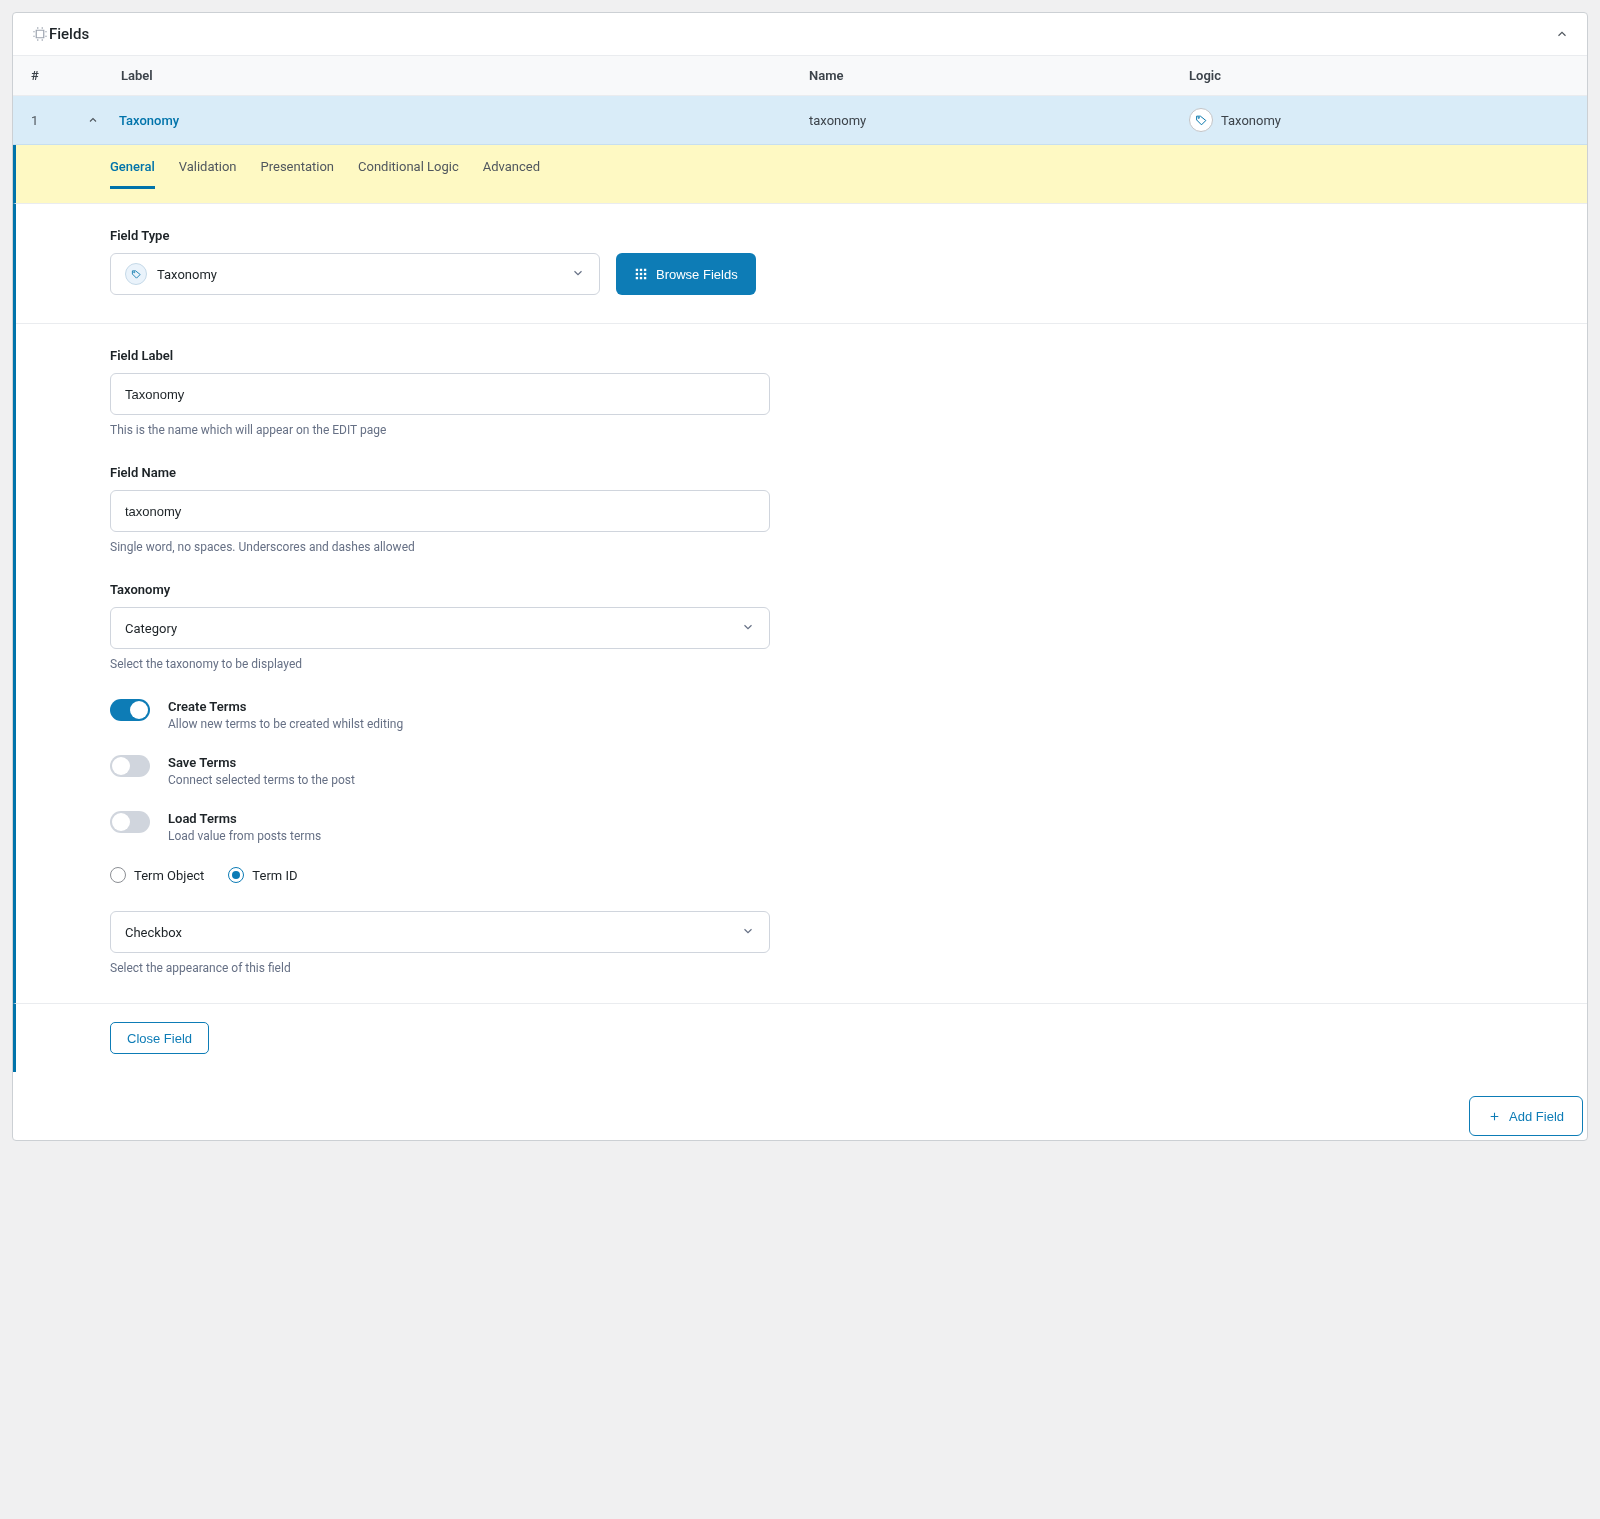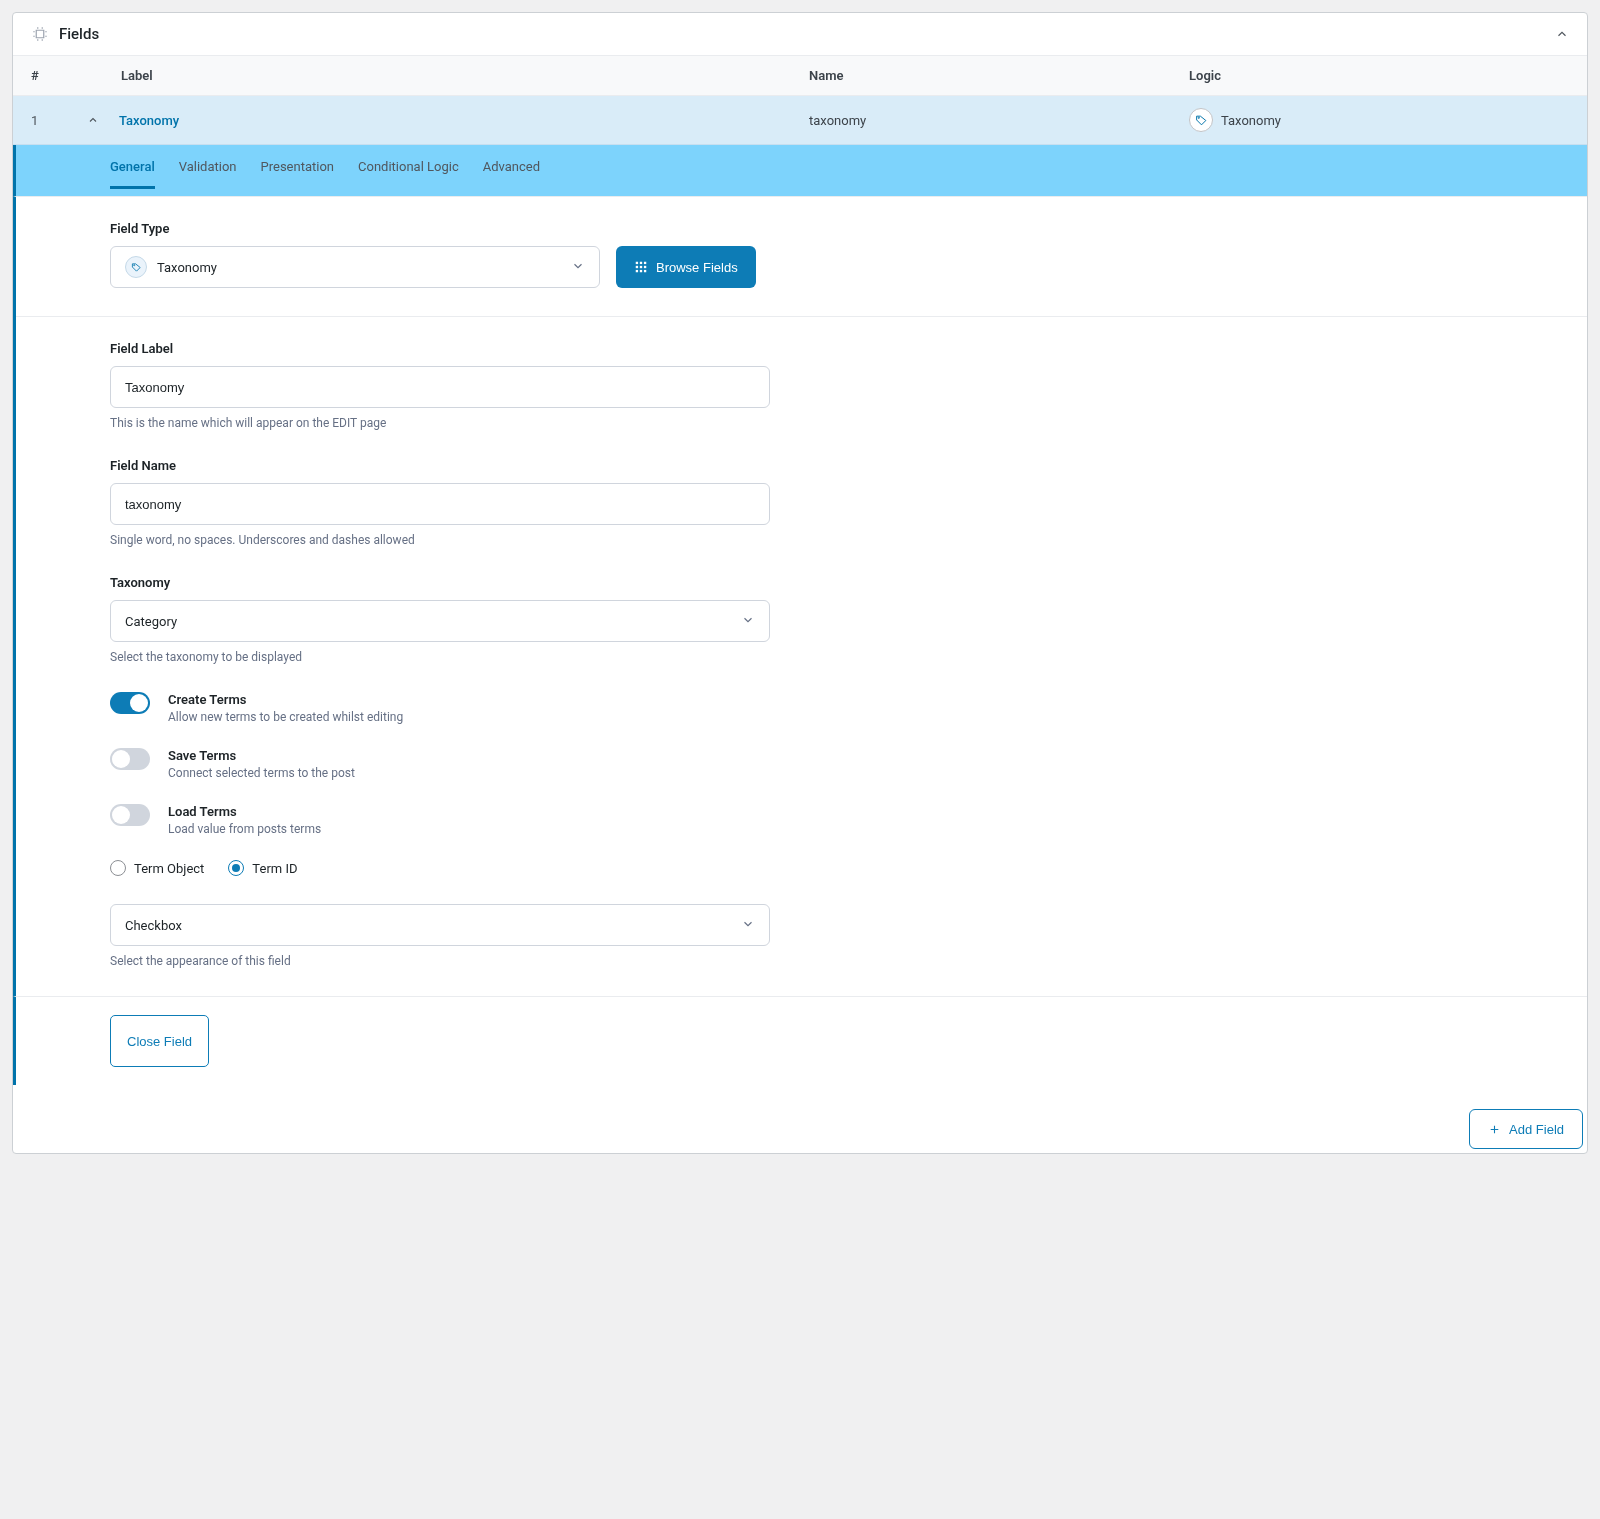--- a/index.html
+++ b/index.html
@@ -19,21 +19,20 @@
   .panel-header {
     display: flex;
     align-items: center;
     justify-content: space-between;
     padding: 12px 18px;
     border-bottom: 1px solid #eaecef;
   }
   .panel-header-left {
     display: flex;
     align-items: center;
-    gap: 10px;
   }
   .panel-header-title {
     font-size: 15px;
     font-weight: 500;
     color: #1d2327;
   }
   .chev-up-icon svg { width: 14px; height: 14px; display:block; stroke:#50575e; }
   .drag-icon svg { width:18px; height:18px; display:block; stroke:#9ca3af;}
   .columns-header {
     display: flex;
@@ -63,23 +62,23 @@
   .field-label-cell .chev svg{ width:12px; height:12px; stroke:#50575e; }
   .field-link { color: #0073aa; font-weight: 500; font-size:13px; }
   .field-name-cell { width:380px; color:#3c434a; }
   .field-type-cell { width:380px; display:flex; align-items:center; gap:8px; color:#3c434a; }
   .type-badge {
     width:24px; height:24px; border:1px solid #c3c4c7; border-radius:12px;
     display:flex; align-items:center; justify-content:center; background:#fff;
   }
   .type-badge svg{ width:13px;height:13px; stroke:#0073aa;}
   .tabs-wrap {
-    background: #7dd3fc;
+    background: #fef9c3;
     border-bottom: 1px solid #eaecef;
-    padding: 0 18px 8px 94px;
+    padding: 0 18px 15px 94px;
     display: flex;
     gap: 24px;
     border-left: 3px solid #0073aa;
     margin-left:0;
   }
   .tab {
     padding: 14px 0 12px 0;
     font-size: 13px;
     color: #50575e;
     cursor: pointer;
@@ -137,21 +136,21 @@
   .radio{
     width:16px;height:16px;border:1.6px solid #8c8f94;border-radius:50%;display:flex;align-items:center;justify-content:center;background:#fff;
   }
   .radio.checked{ border-color:#0d7cb6;}
   .radio.checked::after{content:"";width:8px;height:8px;background:#0d7cb6;border-radius:50%;}
   .footer-row{
     padding:18px 18px 18px 94px; border-top:1px solid #eaecef; border-left:3px solid #0073aa;
   }
   .close-btn{
     background:#fff; border:1px solid #0d7cb6; color:#0d7cb6; font-size:13px; font-weight:500;
-    height:52px; padding:0 16px; border-radius:5px; cursor:pointer;
+    height:32px; padding:0 16px; border-radius:5px; cursor:pointer;
   }
   .bottom-bar{
     display:flex; justify-content:flex-end; padding: 24px 4px 4px 4px;
   }
   .add-btn{
     background:#fff; border:1px solid #0d7cb6; color:#0d7cb6; font-size:13px; font-weight:500;
     height:40px; padding:0 18px; border-radius:6px; cursor:pointer; display:flex; align-items:center; gap:8px;
   }
   .add-btn svg{width:13px;height:13px;stroke:#0d7cb6;}
 </style>

